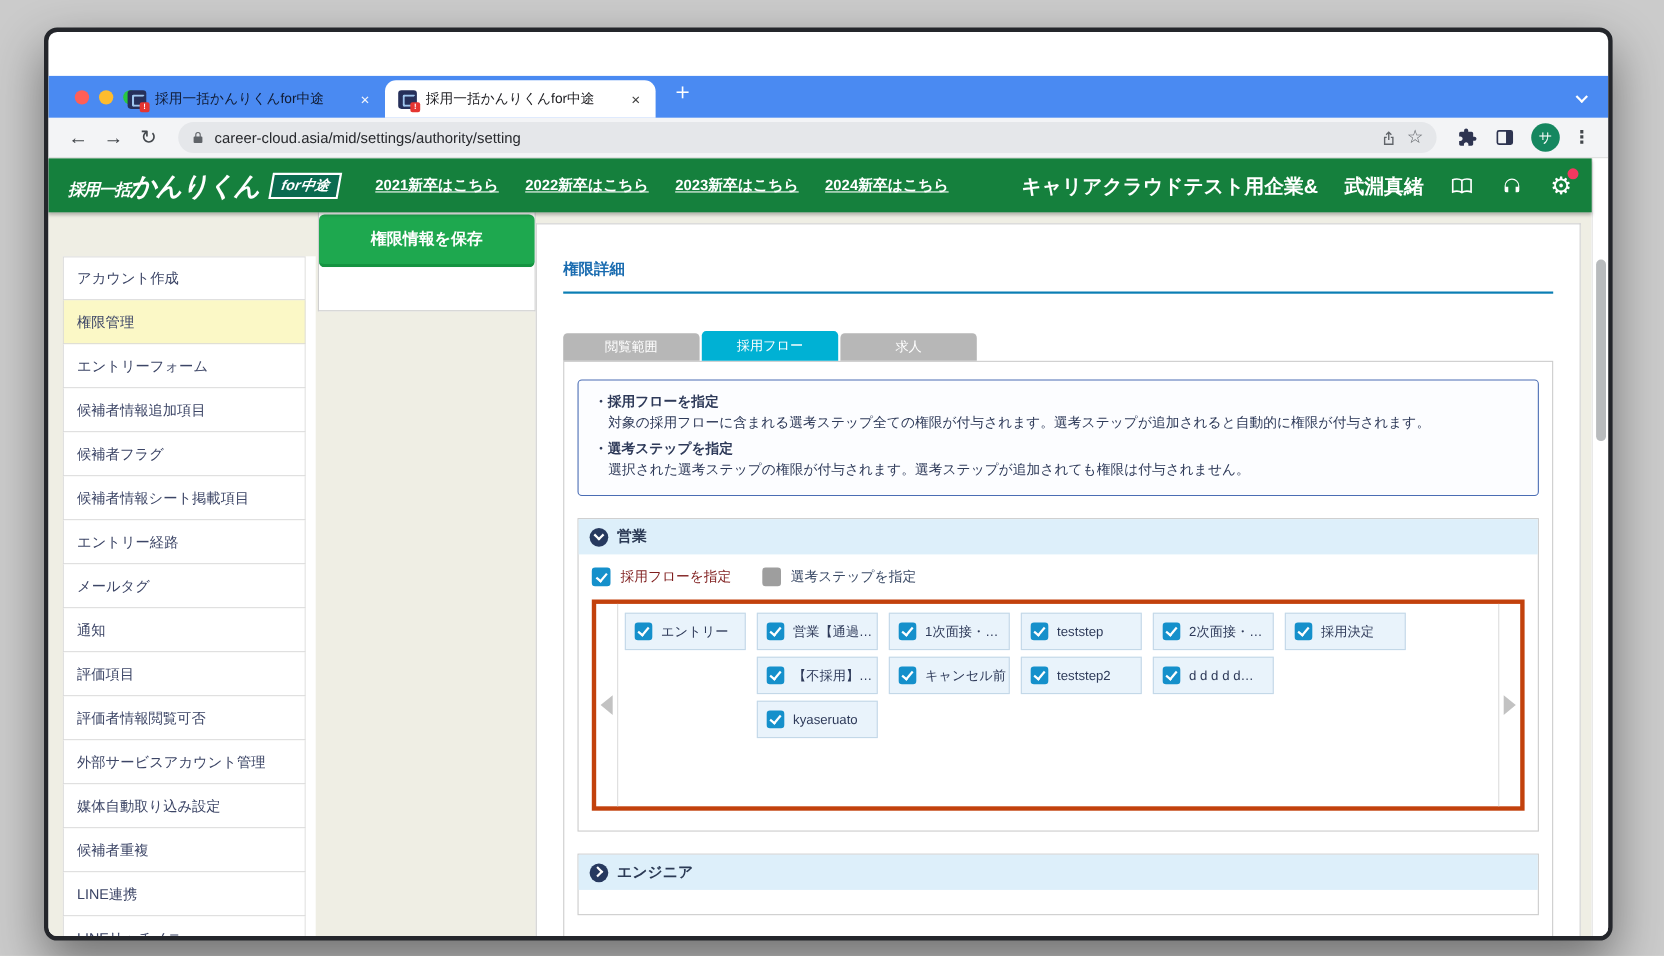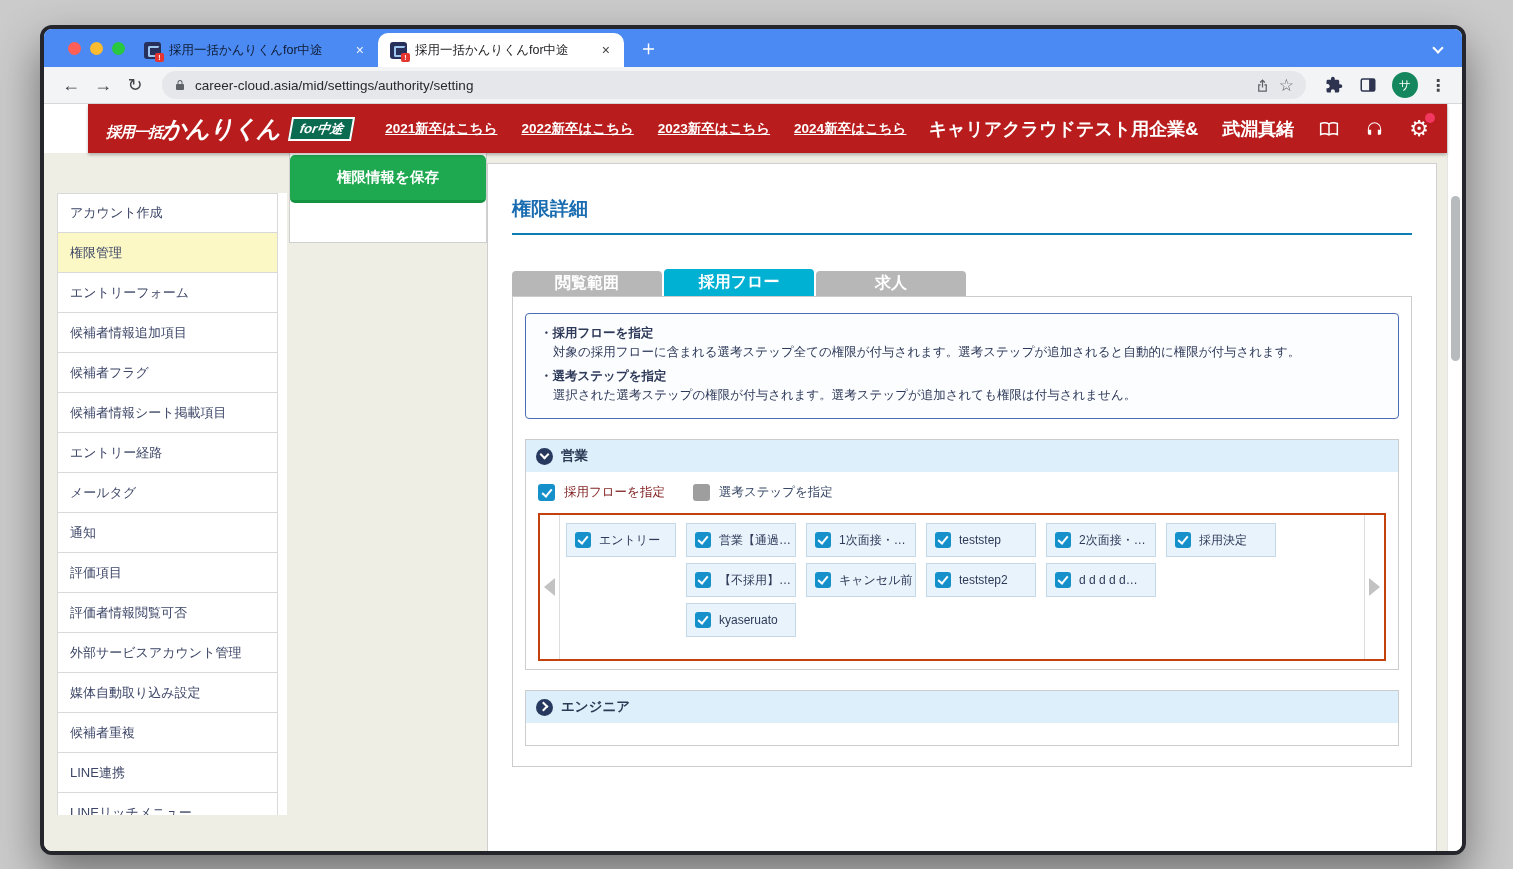--- a/index.html
+++ b/index.html
@@ -4,21 +4,21 @@
 <style>
   * { margin:0; padding:0; box-sizing:border-box; }
   html,body { width:1513px; height:869px; }
   body { background:#cbcbcb; position:relative; font-family:"Liberation Sans","DejaVu Sans",sans-serif; overflow:hidden; }
 
   .window { position:absolute; left:40px; top:25px; width:1426px; height:830px;
     border:4px solid #24262b; border-radius:12px; overflow:hidden; background:#fff;
     box-shadow:0 20px 45px rgba(0,0,0,.45); display:flex; flex-direction:column; }
 
   
-  .tabbar { flex:0 0 38px; background:#4a8af2; position:relative; display:flex; align-items:flex-end; padding-left:88px; }
+  .tabbar { flex:0 0 38px; background:#4a8af2; position:relative; display:flex; padding-left:60px;margin-top:40px; }
   .traffic { position:absolute; left:24px; top:13px; display:flex; gap:9px; }
   .light { width:13px; height:13px; border-radius:50%; }
   .light.red{ background:#ff5f57; } .light.yellow{ background:#febc2e; } .light.green{ background:#28c840; }
   .btab { width:246px; height:34px; display:flex; align-items:center; gap:8px; padding:0 12px; font-size:12.5px; color:#101b33; }
   .btab.active { background:#fff; border-radius:10px 10px 0 0; color:#1b1b1f; }
   .btab .ttl { white-space:nowrap; overflow:hidden; flex:1; }
   .tclose { font-size:14px; color:#f2f5fb; padding:0 2px; }
   .btab.active .tclose { color:#444; }
   .fav { width:17px; height:17px; min-width:17px; background:#26305a; border-radius:3px; position:relative; }
   .fav::before { content:""; position:absolute; left:4px; top:4px; width:8px; height:7px;
@@ -40,21 +40,21 @@
   .avatar { width:26px; height:26px; border-radius:50%; background:#15875f; color:#fff; font-size:12px; display:flex; align-items:center; justify-content:center; margin:0 6px; }
   .dots { font-size:16px; color:#43474c; letter-spacing:0; margin:0 4px; font-weight:bold; }
 
   
   .viewport { flex:1; display:flex; min-height:0; }
   .pagecol { flex:1; display:flex; flex-direction:column; min-width:0; }
   .scrollcol { flex:0 0 15px; background:#fff; border-left:1px solid #e4e4e4; position:relative; }
   .thumb { position:absolute; left:3px; top:92px; width:9px; height:165px; background:#b8bbbd; border-radius:5px; }
 
   
-  .appbar { flex:0 0 49px; background:#b91c1c; display:flex; align-items:center; padding:0 18px; color:#fff; box-shadow:0 2px 3px rgba(0,0,0,.25); position:relative; z-index:2;margin-left:44px; }
+  .appbar { flex:0 0 49px; background:#15803d; display:flex; align-items:center; padding:0 18px; color:#fff; box-shadow:0 2px 3px rgba(0,0,0,.25); position:relative; z-index:2; }
   .logo { display:flex; align-items:baseline; font-style:italic; font-weight:bold; white-space:nowrap; }
   .logo .sm { font-size:15px; letter-spacing:-1px; }
   .logo .lg { font-size:24px; letter-spacing:-1px; }
   .lbadge { margin-left:10px; transform:skew(-10deg); border:2px solid #fff; background:#0b6b50;
     padding:1px 8px; font-size:13px; font-weight:bold; font-style:italic; white-space:nowrap; }
   .navlinks { display:flex; gap:24px; margin-left:32px; }
   .navlink { color:#fff; font-size:13.5px; font-weight:bold; text-decoration:underline; white-space:nowrap; }
   .hright { margin-left:auto; display:flex; align-items:center; gap:24px; }
   .hname { font-size:18px; font-weight:bold; white-space:nowrap; }
   .hicon { display:flex; align-items:center; position:relative; }
@@ -67,24 +67,24 @@
   .sidebar { width:221px; height:622px; overflow:hidden; }
   .sideitem { height:40px; background:#fff; border:1px solid #d9d9d9; border-top:none; display:flex; align-items:center; padding:0 12px; font-size:13px; color:#3c4566; white-space:nowrap; }
   .sideitem:first-child { border-top:1px solid #d9d9d9; }
   .sideitem.active { background:#fbf8c6; }
   .sidescroll { width:9px; height:622px; background:#fff; }
 
   .mainarea { flex:1; display:flex; min-width:0; padding-right:10px; }
   .card1 { background:#fff; border:1px solid #cfcfcf; border-top:none; height:90px; display:flex; justify-content:center; align-items:flex-start; }
   .savebtn { margin-top:2px; width:196px; height:48px; background:#1ea84f; border:none; border-bottom:3px solid #159341; border-radius:5px; color:#fff; font-weight:bold; font-size:14.5px; font-family:inherit; }
   .card2 { margin-top:10px; background:#fff; border:1px solid #cfcfcf; border-bottom:none; flex:1; padding:32px 24px 0 24px; overflow:hidden; }
-  .dtitle { color:#1a6cb0; font-weight:bold; font-size:19px; }
+  .dtitle { color:#1a6cb0; font-weight:bold; font-size:14px; }
   .dunder { height:2px; background:#0b7eb4; margin-top:11px; }
   .tabsrow { display:flex; gap:2px; margin-top:34px; align-items:flex-end; }
-  .dtab { width:150px; height:25px; background:#b7b7b7; color:#fff; font-size:16px; font-weight:bold; display:flex; align-items:center; justify-content:center; border-radius:4px 4px 0 0; }
+  .dtab { width:124px; height:25px; background:#b7b7b7; color:#fff; font-size:12px; font-weight:normal; display:flex; align-items:center; justify-content:center; border-radius:4px 4px 0 0; }
   .dtab.active { background:#00b1d4; height:27px; }
   .panel { border:1px solid #ccc; padding:16px 12px 20px 12px; }
 
   .infobox { border:1px solid #4a6db4; background:#fcfdff; border-radius:4px; padding:9px 14px 7px; font-size:12.5px; color:#2e3a59; }
   .inf-t { font-weight:bold; margin:2px 0 1px; }
   .inf-d { margin:2px 0 7px 13px; }
 
   .flow { border:1px solid #ccc; margin-top:20px; background:#fff; }
   .flowhead { height:32px; background:#ddeffa; display:flex; align-items:center; gap:8px; padding:0 10px; font-weight:bold; color:#2b3a55; font-size:13.5px; }
   .circ { width:17px; height:17px; min-width:17px; border-radius:50%; background:#27395f; position:relative; }
@@ -93,21 +93,21 @@
   .circ.right::after { left:3.5px; top:4.5px; transform:rotate(-45deg); }
   .optrow { display:flex; gap:28px; padding:12px 12px 10px; align-items:center; }
   .opt { display:flex; align-items:center; gap:9px; font-size:12.5px; color:#3a4a66; }
   .opt.muted .olbl { color:#7f1d1d; }
   .cb { width:17px; height:17px; min-width:17px; border-radius:3px; position:relative; }
   .cb.on { background:#1590cb; }
   .cb.on::after { content:""; position:absolute; left:5.5px; top:2.5px; width:4px; height:8px;
     border:solid #fff; border-width:0 2px 2px 0; transform:rotate(40deg); }
   .cb.off { background:#9e9e9e; }
 
-  .carousel { margin:2px 12px 8px; border:2px solid #c2410c; height:148px; display:flex; }
+  .carousel { margin:2px 12px 18px; border:4px solid #c2410c; height:192px; display:flex; }
   .arrcol { flex:0 0 20px; display:flex; align-items:center; justify-content:center; }
   .arrcol.l { border-right:1px solid #ddd; }
   .arrcol.r { border-left:1px solid #ddd; }
   .tri { width:0; height:0; border-style:solid; }
   .tri.left  { border-width:9px 11px 9px 0; border-color:transparent #c2c2c2 transparent transparent; }
   .tri.right { border-width:9px 0 9px 11px; border-color:transparent transparent transparent #c2c2c2; }
   .steps { flex:1; padding:8px 0 0 6px; overflow:hidden; }
   .grid { display:grid; grid-template-columns:repeat(6,110px); grid-auto-rows:34px; gap:6px 10px; align-content:start; }
   .step { background:#e9f3fb; border:1px solid #c3d8e8; display:flex; align-items:center; gap:8px; padding:0 8px; font-size:12px; color:#2e3a59; white-space:nowrap; overflow:hidden; }
   .step .cb { width:16px; height:16px; min-width:16px; }

